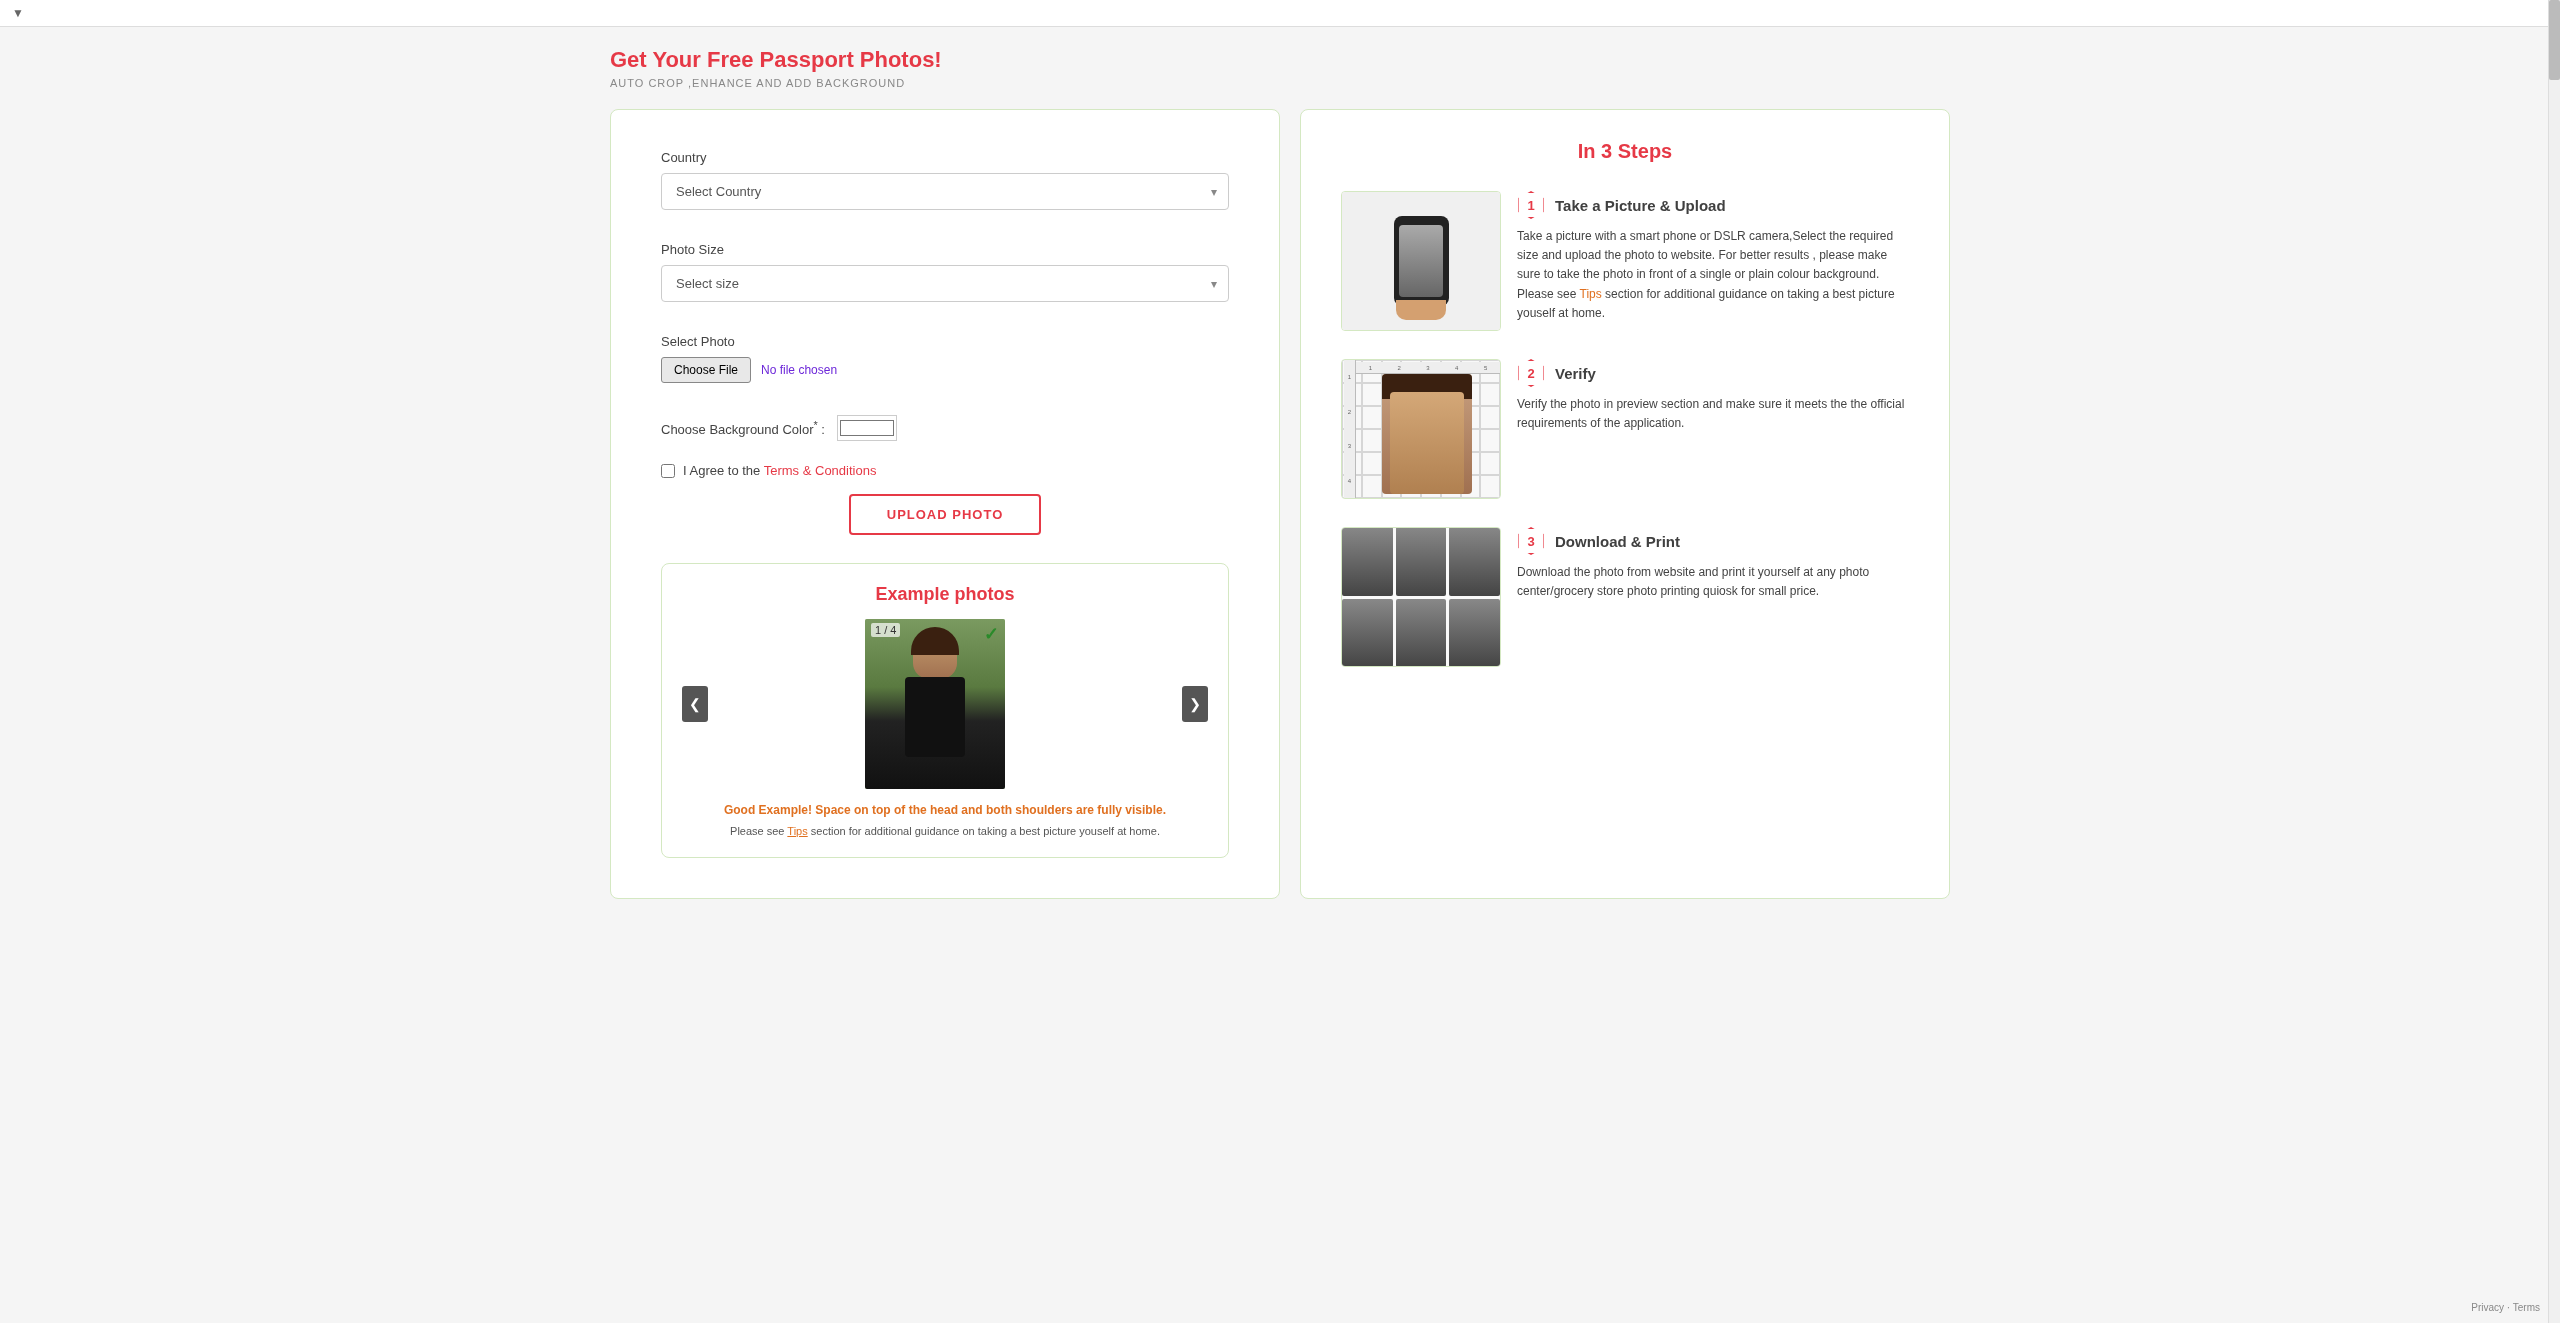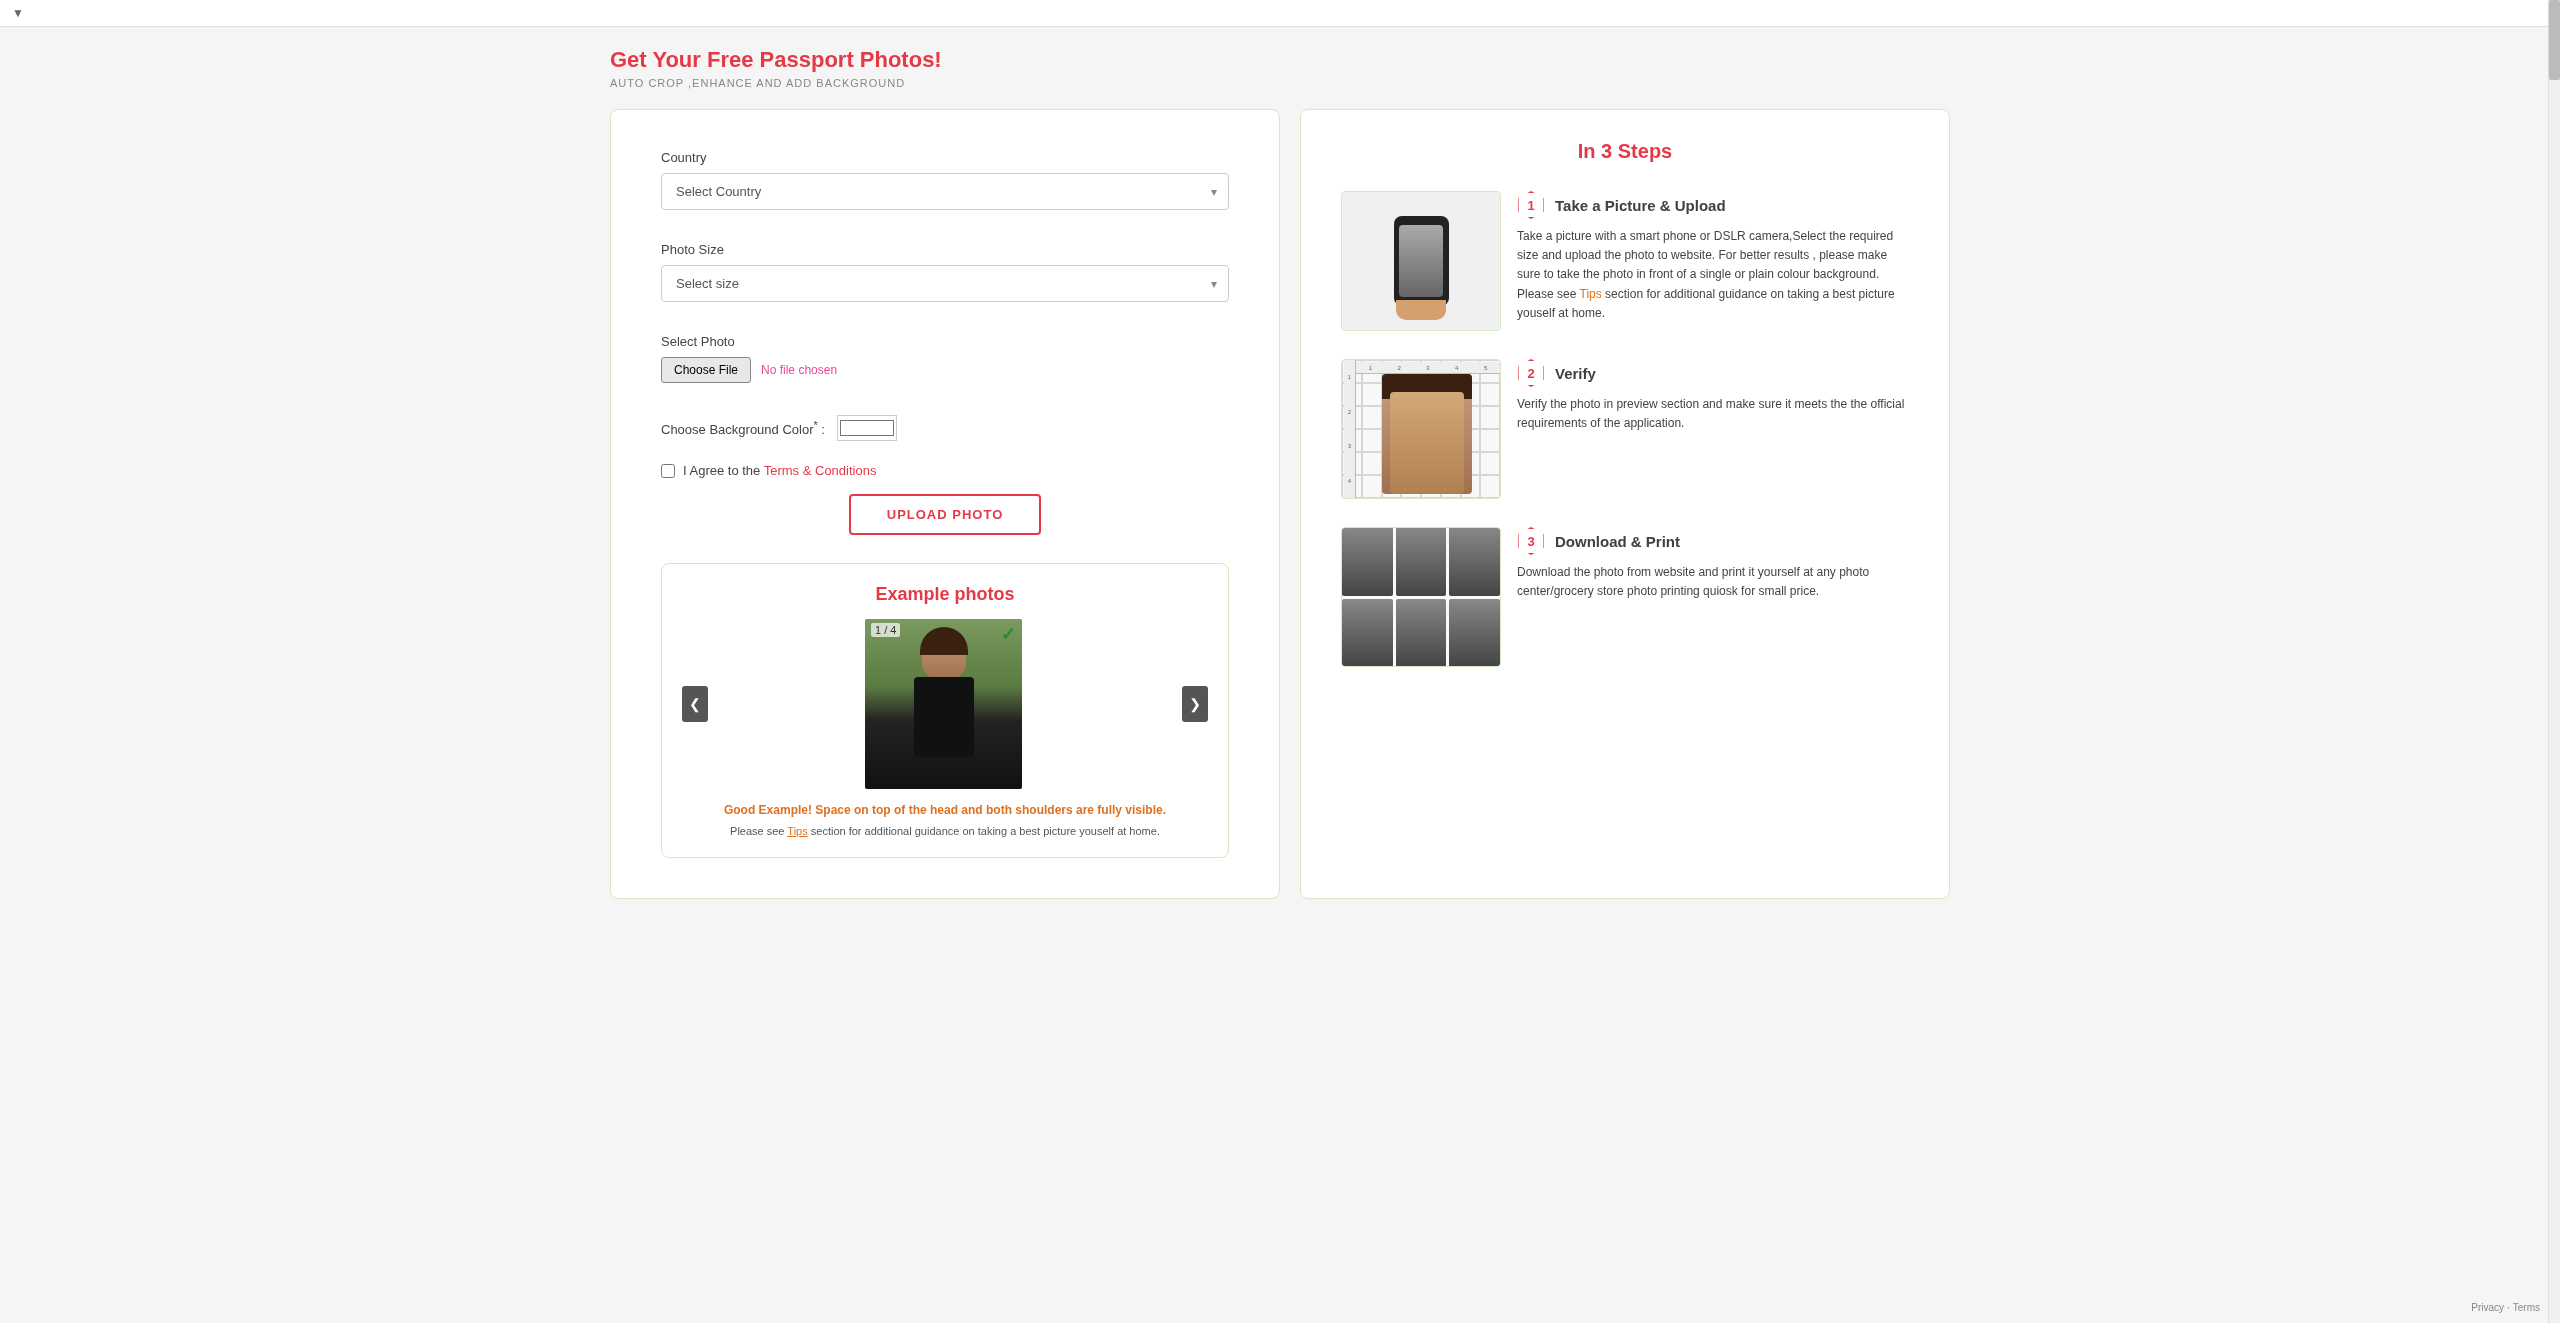--- a/index.html
+++ b/index.html
@@ -97,21 +97,21 @@
     .choose-file-btn {
       padding: 5px 12px;
       border: 1px solid #888;
       background: #e8e8e8;
       border-radius: 3px;
       font-size: 12px;
       cursor: pointer;
     }
     .file-name-text {
       font-size: 12px;
-      color: #ec4899;
+      color: #6d28d9;
     }
     .bg-color-row {
       display: flex;
       align-items: center;
       gap: 12px;
       margin-bottom: 22px;
     }
     .bg-color-label {
       font-size: 13px;
       color: #444;
@@ -185,21 +185,21 @@
       cursor: pointer;
       z-index: 1;
     }
     .carousel-btn.left { left: 0; }
     .carousel-btn.right { right: 0; }
     .carousel-img-wrapper {
       position: relative;
       width: 160px;
     }
     .carousel-img {
-      width: 157px;
+      width: 140px;
       height: 170px;
       object-fit: cover;
       background: #a8c890;
       border-radius: 2px;
       display: flex;
       align-items: flex-start;
       justify-content: flex-start;
       position: relative;
       overflow: hidden;
     }

